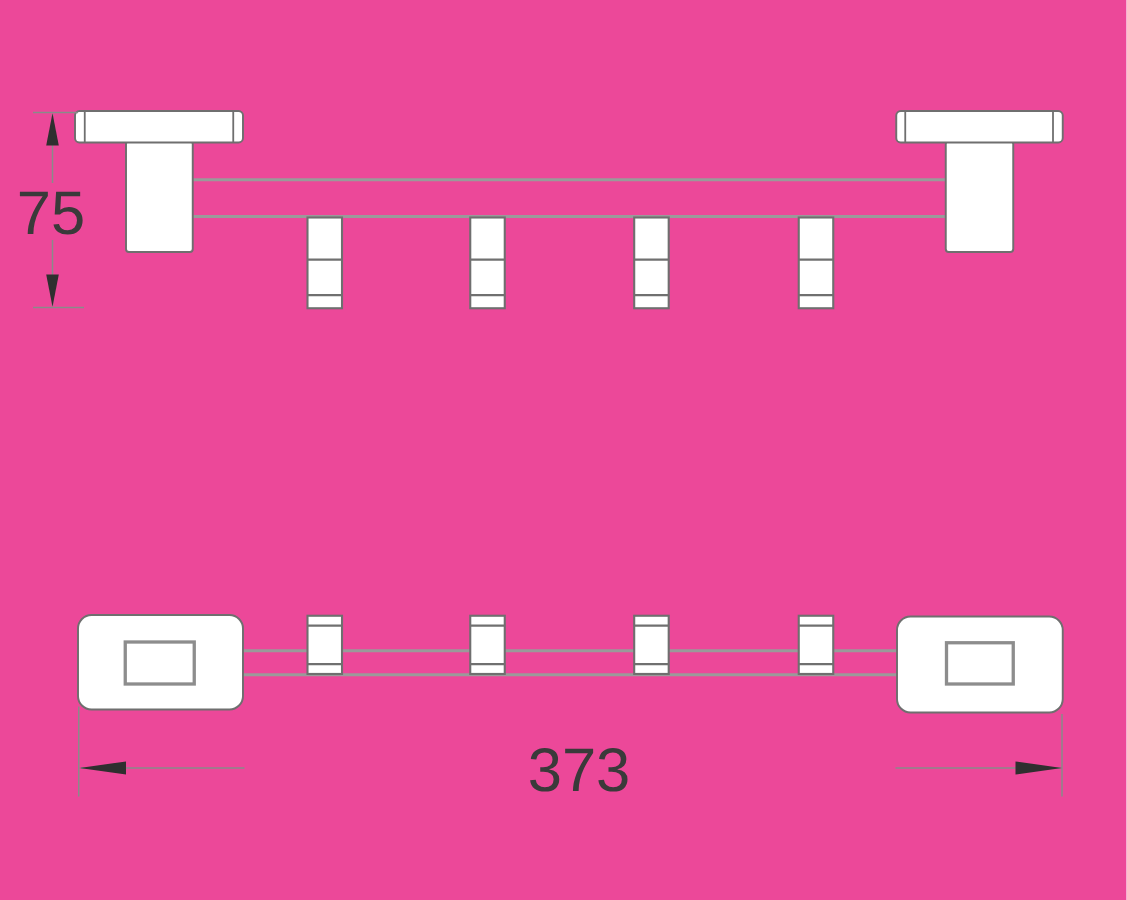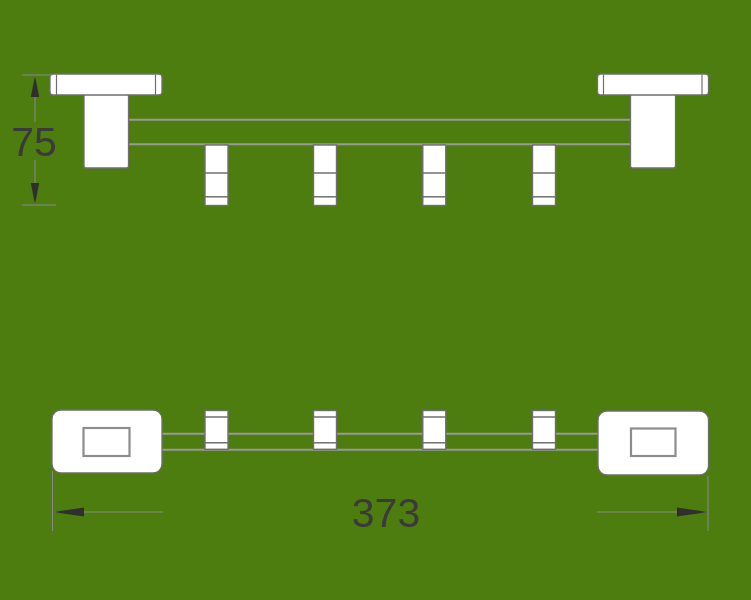--- a/index.html
+++ b/index.html
@@ -1,20 +1,20 @@
 <!DOCTYPE html>
 <html><head>
 <meta charset="utf-8">
 <style>
   html, body { margin: 0; padding: 0; background: #ffffff; }
   .canvas {
     position: relative;
     width: 751px;
     height: 600px;
-    background: #4d7c0f;
+    background: #ec4899;
     overflow: hidden;
     font-family: "Liberation Sans", sans-serif;
   }
   svg { display: block; }
 
   
   .outline   { fill: #ffffff; stroke: #6f6f6f; stroke-width: 1.3; }
   .edge      { fill: none;    stroke: #6f6f6f; stroke-width: 1.2; }
   .bar-line  { fill: none;    stroke: #9a9a9a; stroke-width: 2;   }
   .hook-body { fill: #ffffff; stroke: #6f6f6f; stroke-width: 1.4; }

